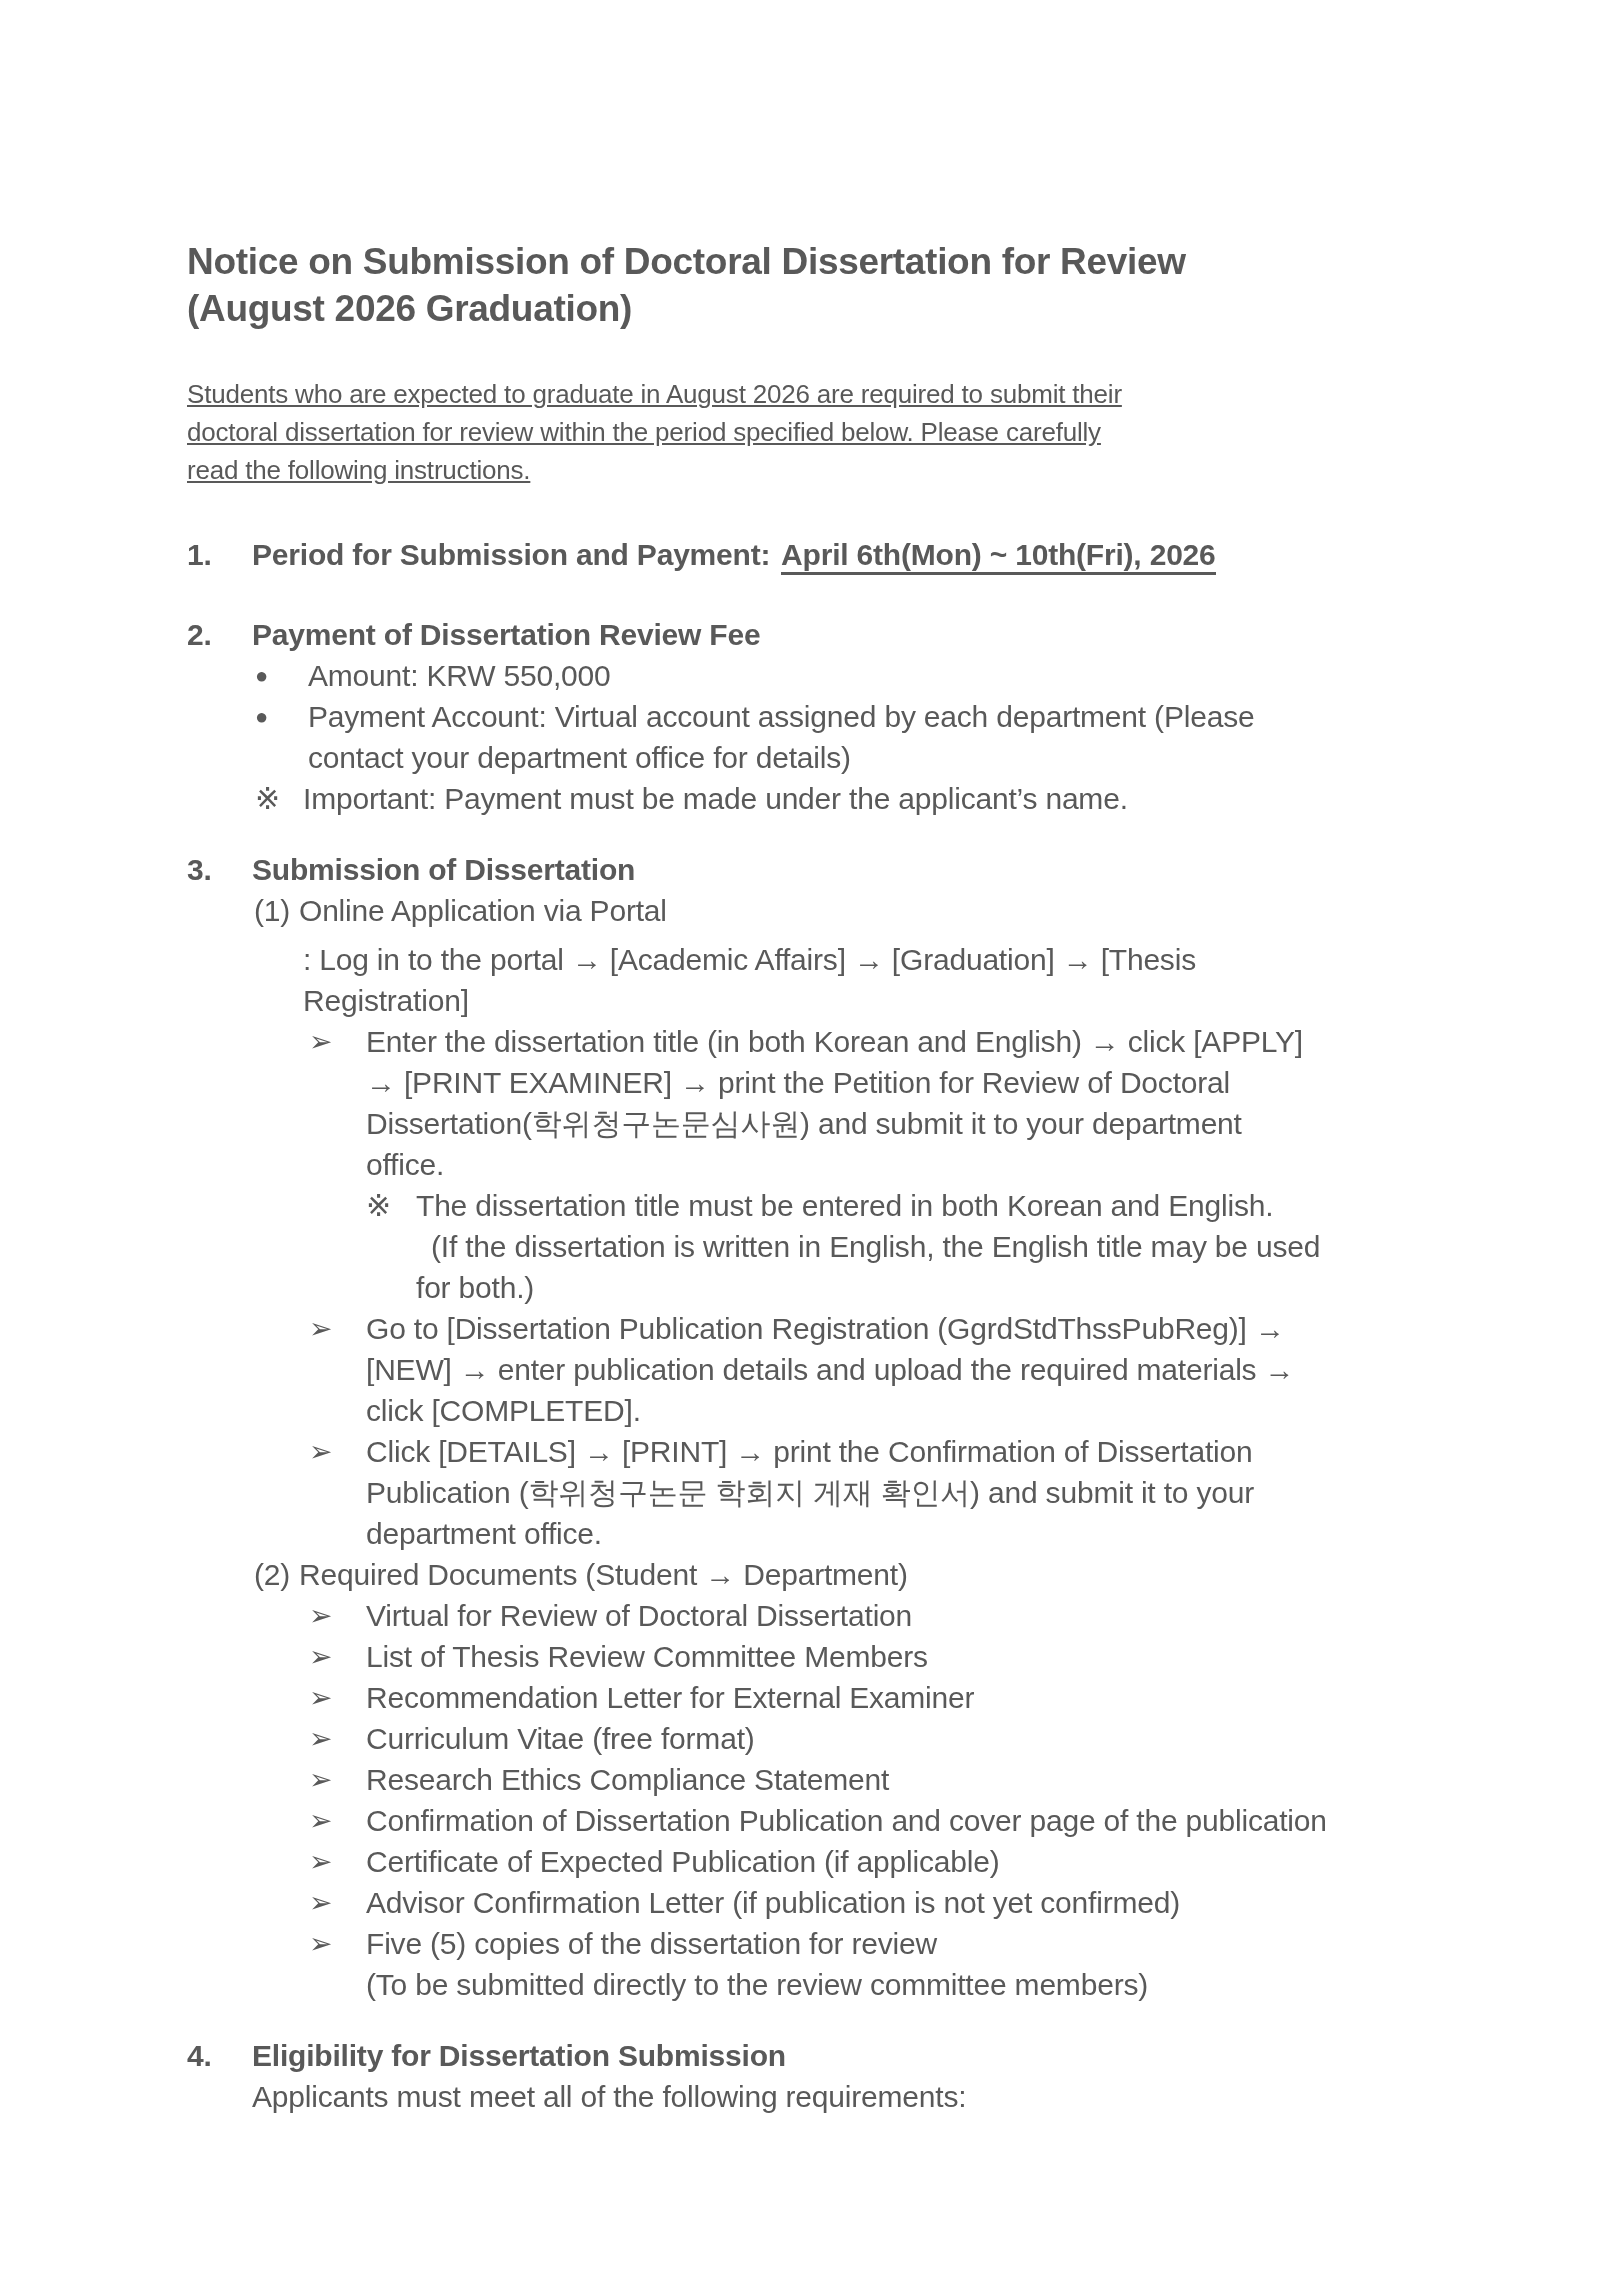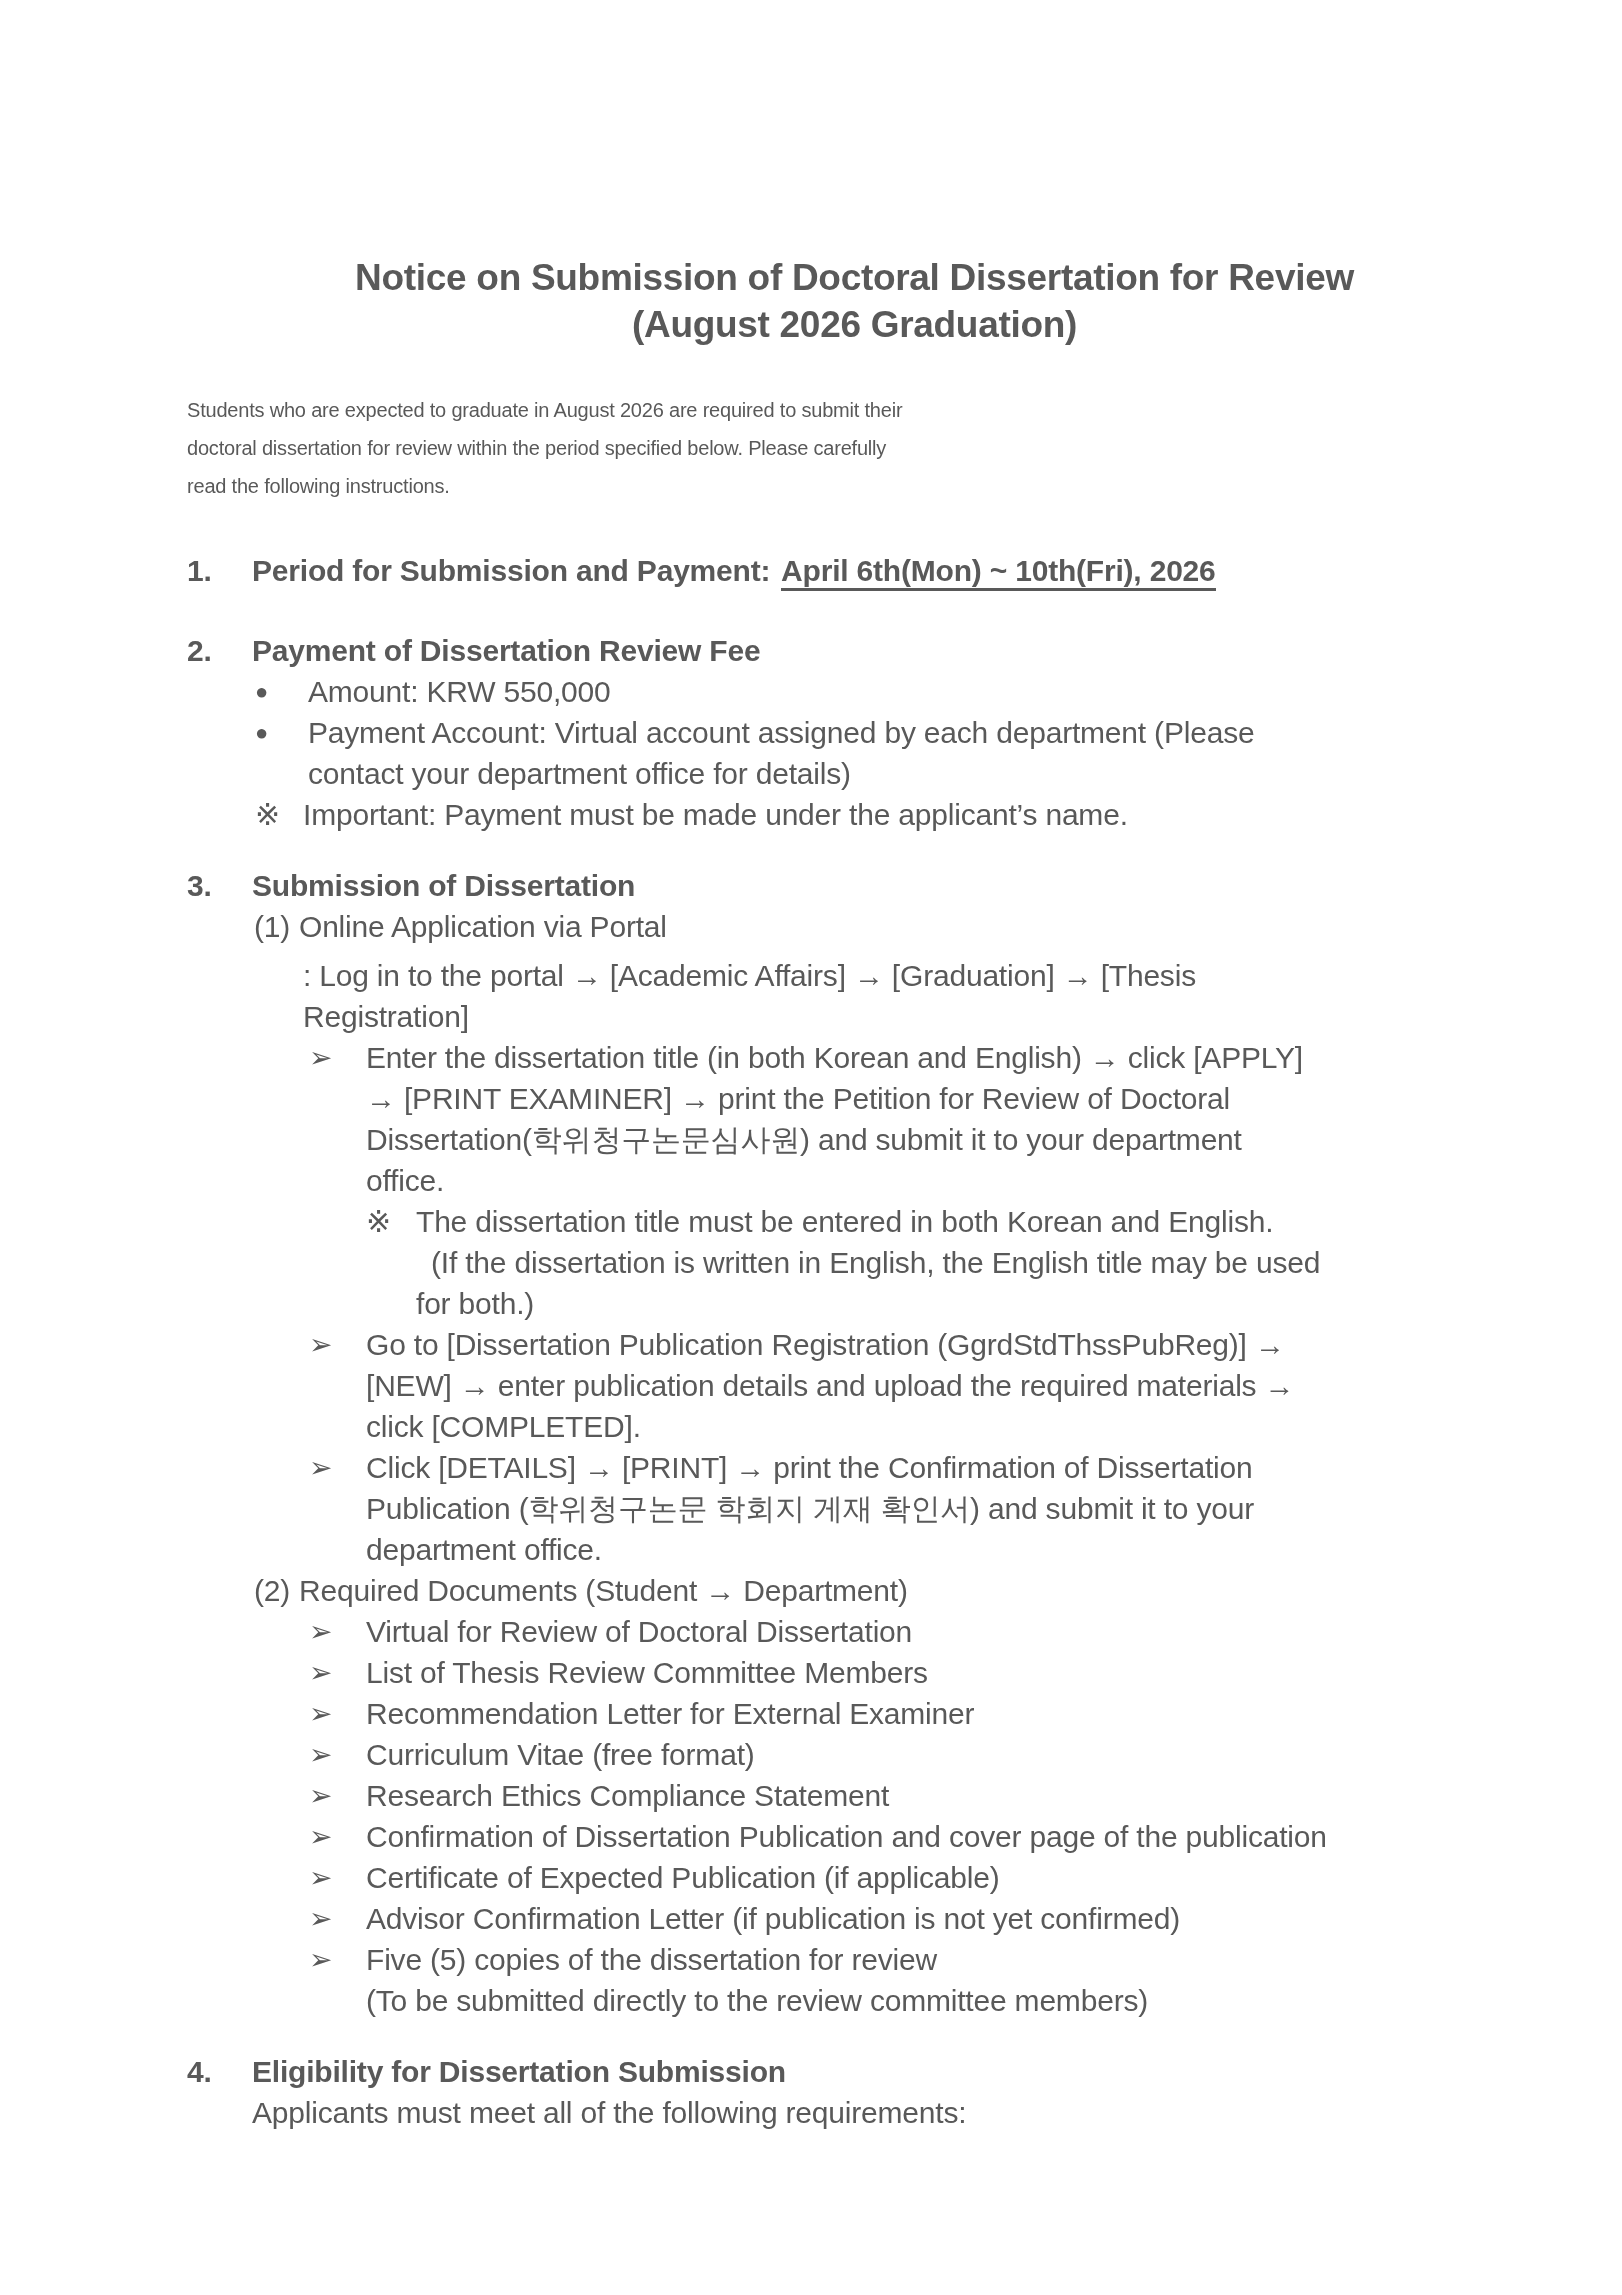--- a/index.html
+++ b/index.html
@@ -9,33 +9,33 @@
     height: 2295px;
     margin: 0 auto;
     background: #ffffff;
     box-sizing: border-box;
     padding: 238px 101px 0 187px;
     color: #595959;
     font-family: "Liberation Sans", "DejaVu Sans", sans-serif;
     overflow: hidden;
   }
   .title {
-    margin: 16px;
+    margin: 0;
     font-size: 37px;
     line-height: 47px;
     font-weight: 700;
-    text-align: center;
     letter-spacing: -0.3px;
   }
   .title .tline { display: block; }
   .intro {
     margin: 43px 0 0 0;
-    font-size: 20px;
+    font-size: 26px;
     line-height: 38px;
     letter-spacing: -0.2px;
+    text-decoration: underline;
   }
   .intro .ln { display: block; }
 
   .row {
     display: flex;
     align-items: flex-start;
     font-size: 30px;
     line-height: 41px;
     letter-spacing: -0.2px;
   }

